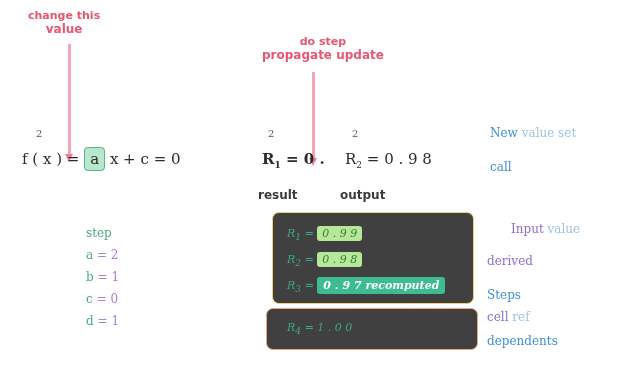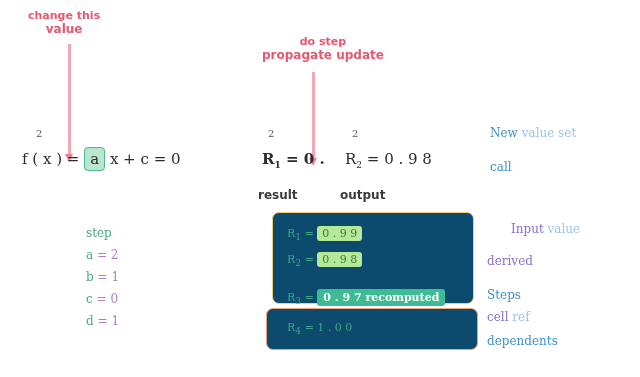--- a/index.html
+++ b/index.html
@@ -48,21 +48,21 @@
   .violet{color:#8a6fd0;}
 
   
   .glist{position:absolute;left:86px;top:222px;}
   .glist .gi{
     color:#4aa97e;font-size:12px;line-height:22px;white-space:nowrap;
   }
   .glist .gi .v{color:#b07fc8;}
 
   
-  .box{position:absolute;border-radius:7px;background:#0c4a6e;}
+  .box{position:absolute;border-radius:7px;background:#404040;font-style:italic;}
   .box.yellow{left:272px;top:212px;width:200px;height:90px;border:1.5px solid #f0cf7a;}
   .box.orange{left:266px;top:308px;width:210px;height:40px;border:1.5px solid #eda679;}
 
   .row{position:absolute;white-space:nowrap;font-size:11px;color:#3aa68c;}
   .chip{background:#b6e89a;border-radius:3px;padding:1px 5px;color:#3b7a33;}
   .bar{
     background:#3dbb93;color:#ffffff;border-radius:3px;padding:2px 6px;
     font-weight:600;
   }
 </style>
@@ -158,21 +158,21 @@
     <div class="row" style="left:14px;top:14px;">
       <span>R</span><sub>1</sub>
       <span>=</span>
       <span class="chip">0 . 9 9</span>
     </div>
     <div class="row" style="left:14px;top:40px;">
       <span>R</span><sub>2</sub>
       <span>=</span>
       <span class="chip">0 . 9 8</span>
     </div>
-    <div class="row" style="left:14px;top:66px;margin-top:12px;">
+    <div class="row" style="left:14px;top:66px;">
       <span>R</span><sub>3</sub>
       <span>=</span>
       <span class="bar">0 . 9 7 recomputed</span>
     </div>
   </div>
 
   <div class="box orange">
     <div class="row" style="left:20px;top:12px;">
       <span>R</span><sub>4</sub>
       <span>=</span>

